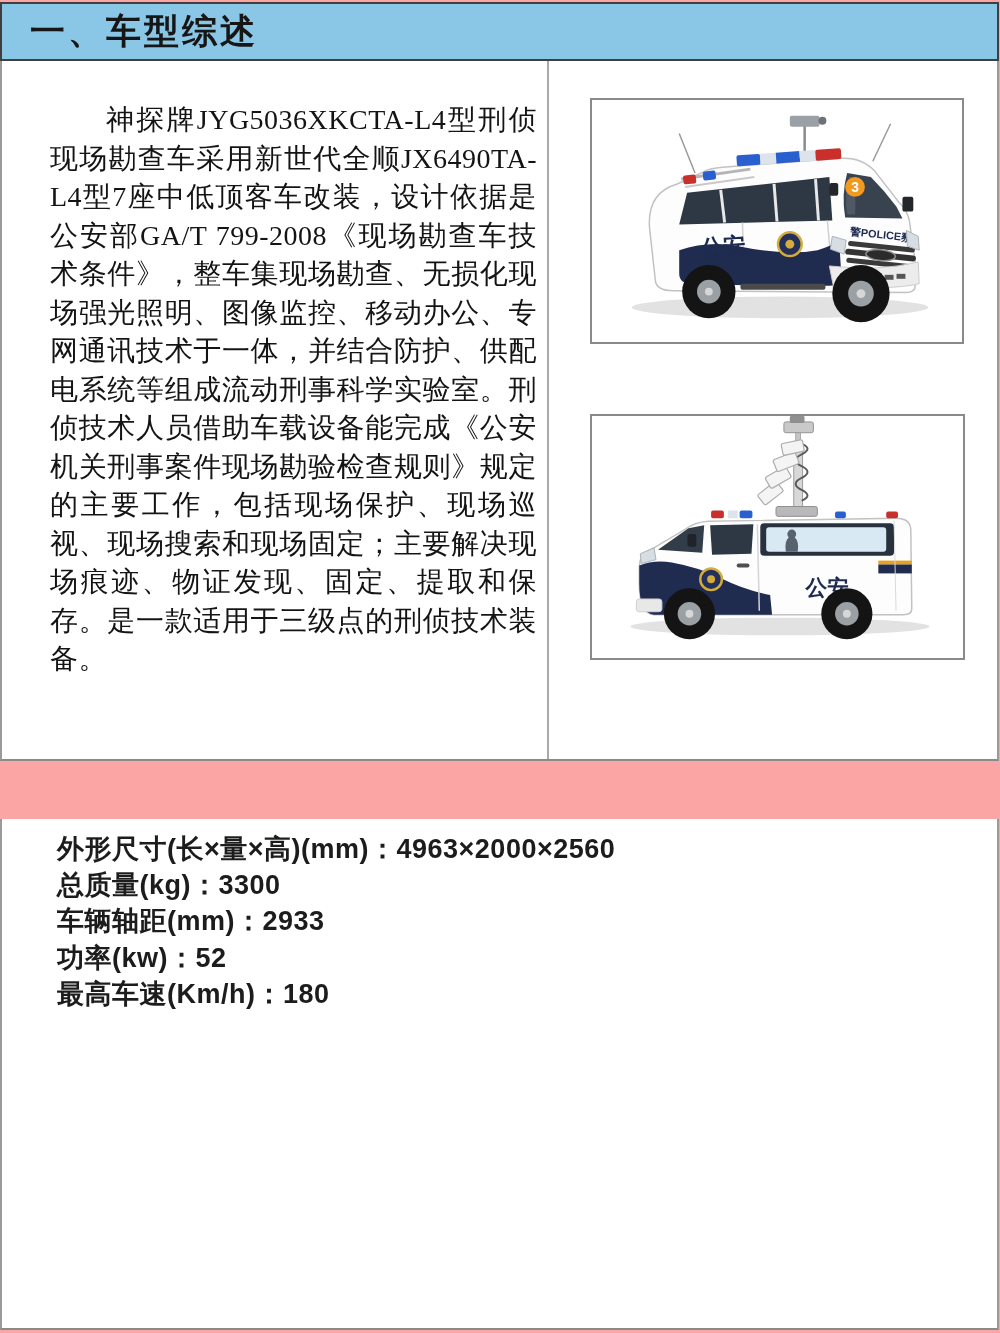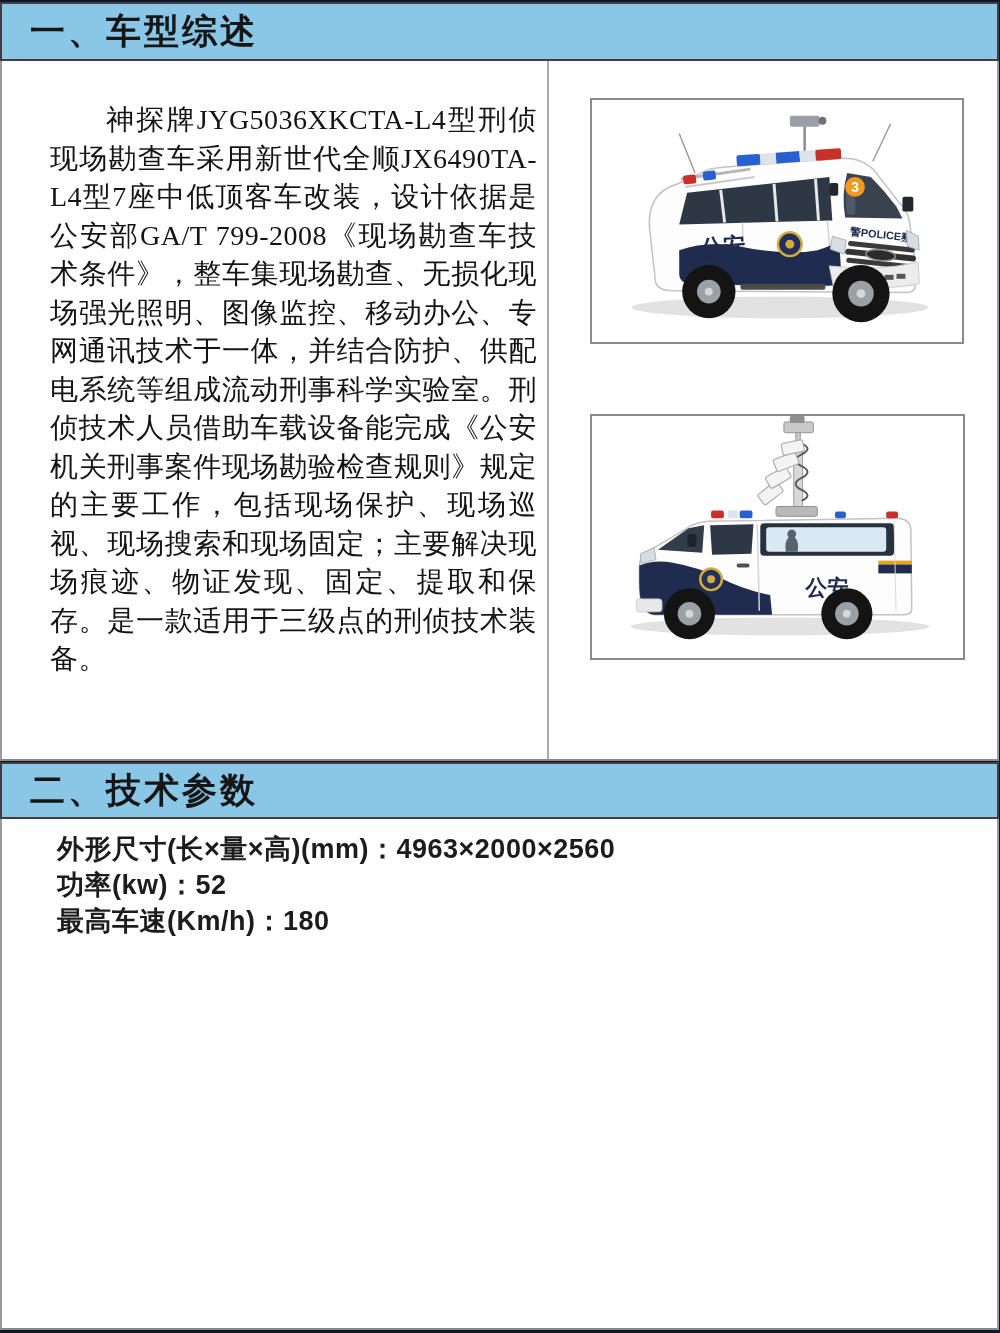--- a/index.html
+++ b/index.html
@@ -1,17 +1,17 @@
 <!DOCTYPE html>
 <html><head>
 <meta charset="utf-8">
 <style>
   html,body{margin:0;padding:0;background:#ffffff;}
   .page{
-    position:relative;width:1000px;height:1333px;background:#0f172a;overflow:hidden;
+    position:relative;width:1000px;height:1333px;background:#fca5a5;overflow:hidden;
     font-family:"Liberation Sans","DejaVu Sans",sans-serif;color:#1a1a1a;
   }
   .sec-header{
     position:absolute;left:0;width:999px;box-sizing:border-box;
     background:#8ac6e6;border:2px solid #3f3f3f;
     display:flex;align-items:center;padding-left:28px;
   }
   .sec-header .h-text{
     font-size:35px;font-weight:bold;color:#161616;letter-spacing:3px;
     font-family:"Liberation Sans","DejaVu Sans",sans-serif;
@@ -164,23 +164,22 @@
           <circle cx="98" cy="201" r="4" fill="#d7d7d7"></circle>
           <circle cx="258" cy="201" r="26" fill="#141414"></circle>
           <circle cx="258" cy="201" r="12" fill="#9aa0a4"></circle>
           <circle cx="258" cy="201" r="4" fill="#d7d7d7"></circle>
         </svg>
       </div>
 
     </div>
   </div>
 
-  <div class="sec-header" style="top:762px;height:57px;">
-    <span class="h-text">二、技术参数</span>
-  </div>
 
   <div class="sec-body" style="top:819px;height:511px;padding:12px 30px 0 55px;">
     <div class="param-row">外形尺寸(长×量×高)(mm)：4963×2000×2560</div>
+    <div class="param-row">总质量(kg)：3300</div>
+    <div class="param-row">车辆轴距(mm)：2933</div>
     <div class="param-row">功率(kw)：52</div>
     <div class="param-row">最高车速(Km/h)：180</div>
   </div>
 
 </div>
 
 </body></html>

